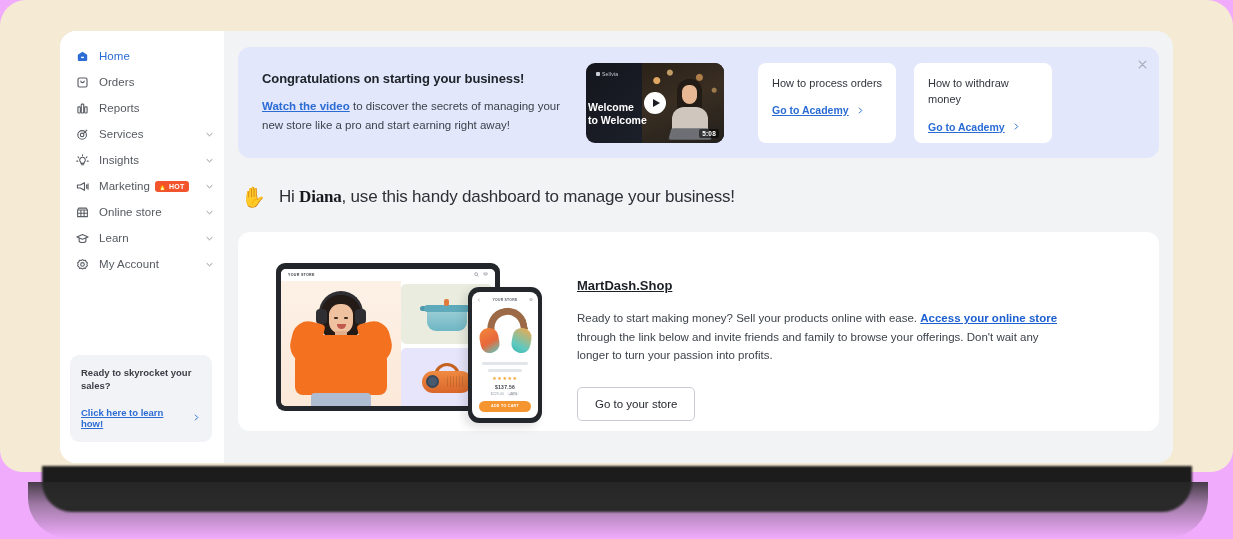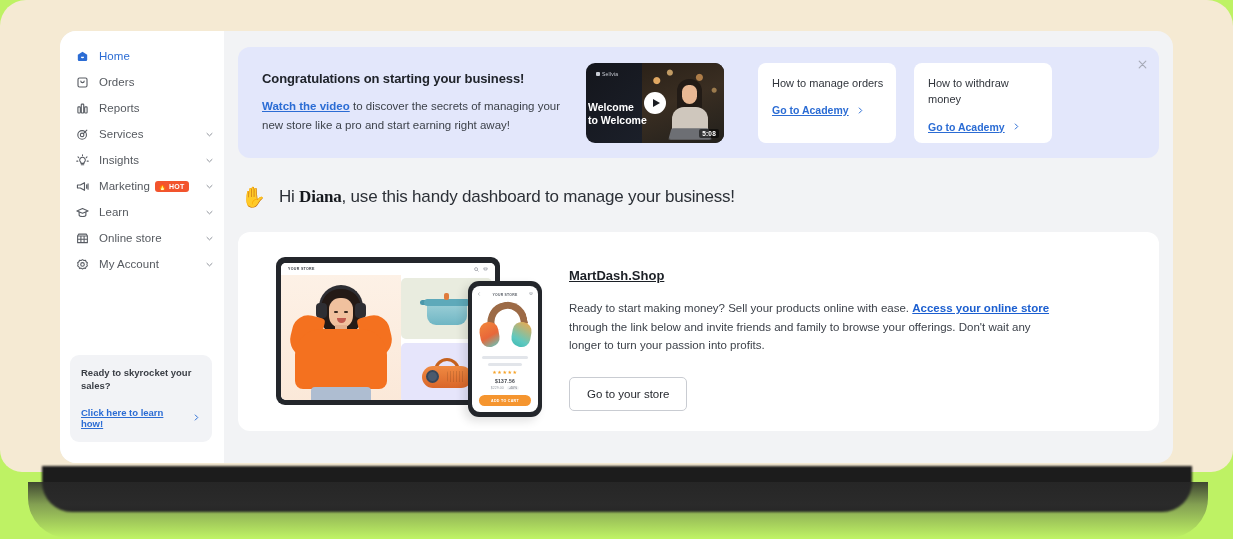--- a/index.html
+++ b/index.html
@@ -7,21 +7,21 @@
     width: 1233px; height: 539px;
     overflow: hidden;
     font-family: "Liberation Sans", sans-serif;
     background: #ffffff;
   }
 
   
   #page {
     position: relative;
     width: 1233px; height: 539px;
-    background: #bef264;
+    background: #f0abfc;
   }
   .cream-plate {
     position: absolute;
     left: 0; top: 0;
     width: 1233px; height: 472px;
     background: #f5ead3;
     border-radius: 26px 26px 22px 22px;
   }
   .shadow-band {
     position: absolute;
@@ -329,22 +329,23 @@
   }
   #greeting-text b { color: #15181d; font-weight: bold; font-family: Liberation Serif, serif; }
 
   
   #store-card {
     margin-top: 25px;
     background: #ffffff;
     border-radius: 12px;
     height: 199px;
     display: flex;
-    align-items: flex-start;
+    align-items: center;
     padding: 17px 22px 0 20px;
+    gap: 8px;
   }
   #store-illustration {
     position: relative;
     width: 290px; height: 175px;
     flex: 0 0 290px;
     margin-top: -4px;
   }
   #store-copy { padding-top: 17px; padding-left: 21px; }
   #store-name {
     font-size: 13px;
@@ -725,42 +726,42 @@
         </span>
         <span class="chev">
           <svg width="9" height="9" viewBox="0 0 10 10" fill="none" stroke="currentColor" stroke-width="1.1" stroke-linecap="round" stroke-linejoin="round">
               <path d="M2.2 3.8 5 6.5l2.8-2.7"></path>
             </svg>
         </span>
       </div>
 
       <div class="nav-item">
         <span class="nav-icon">
-          <svg width="15" height="15" viewBox="0 0 16 16" fill="none" stroke="#585c63" stroke-width="1.2" stroke-linejoin="round">
-            <path d="M8 3.8 14 6.3 8 8.8 2 6.3z"></path>
-            <path d="M4.4 7.6v3c0 .9 1.6 1.7 3.6 1.7s3.6-.8 3.6-1.7v-3" stroke-linecap="round"></path>
-          </svg>
-        </span>
-        <span class="nav-label">Learn</span>
-        <span class="chev">
-          <svg width="9" height="9" viewBox="0 0 10 10" fill="none" stroke="currentColor" stroke-width="1.1" stroke-linecap="round" stroke-linejoin="round">
-              <path d="M2.2 3.8 5 6.5l2.8-2.7"></path>
-            </svg>
-        </span>
-      </div>
-
-      <div class="nav-item">
-        <span class="nav-icon">
           <svg width="15" height="15" viewBox="0 0 16 16" fill="none" stroke="#585c63" stroke-width="1.15" stroke-linejoin="round">
             <path d="M2.8 5.3h10.4v7.1H2.8z"></path>
             <path d="M2.8 5.3 4 3.3h8l1.2 2"></path>
             <path d="M6.3 5.3v7.1M9.7 5.3v7.1M2.8 8.8h10.4"></path>
           </svg>
         </span>
         <span class="nav-label">Online store</span>
+        <span class="chev">
+          <svg width="9" height="9" viewBox="0 0 10 10" fill="none" stroke="currentColor" stroke-width="1.1" stroke-linecap="round" stroke-linejoin="round">
+              <path d="M2.2 3.8 5 6.5l2.8-2.7"></path>
+            </svg>
+        </span>
+      </div>
+
+      <div class="nav-item">
+        <span class="nav-icon">
+          <svg width="15" height="15" viewBox="0 0 16 16" fill="none" stroke="#585c63" stroke-width="1.2" stroke-linejoin="round">
+            <path d="M8 3.8 14 6.3 8 8.8 2 6.3z"></path>
+            <path d="M4.4 7.6v3c0 .9 1.6 1.7 3.6 1.7s3.6-.8 3.6-1.7v-3" stroke-linecap="round"></path>
+          </svg>
+        </span>
+        <span class="nav-label">Learn</span>
         <span class="chev">
           <svg width="9" height="9" viewBox="0 0 10 10" fill="none" stroke="currentColor" stroke-width="1.1" stroke-linecap="round" stroke-linejoin="round">
               <path d="M2.2 3.8 5 6.5l2.8-2.7"></path>
             </svg>
         </span>
       </div>
 
 
       <div class="nav-item">
         <span class="nav-icon">
@@ -822,21 +823,21 @@
             <span>to Welcome</span>
           </div>
           <div id="play-btn">
               <span class="tri"></span>
             </div>
           <div id="video-duration">5:08</div>
         </div>
 
         <div id="academy-cards">
           <div class="academy-card">
-            <div class="academy-title">How to manage orders</div>
+            <div class="academy-title">How to process orders</div>
             <span class="academy-link">
               <span>Go to Academy</span>
               <span class="academy-chev">
                 <svg width="9" height="9" viewBox="0 0 10 10" fill="none" stroke="currentColor" stroke-width="1.1" stroke-linecap="round" stroke-linejoin="round">
                     <path d="M3.6 2.2 6.4 5 3.6 7.8"></path>
                   </svg>
               </span>
             </span>
           </div>
           <div class="academy-card">

